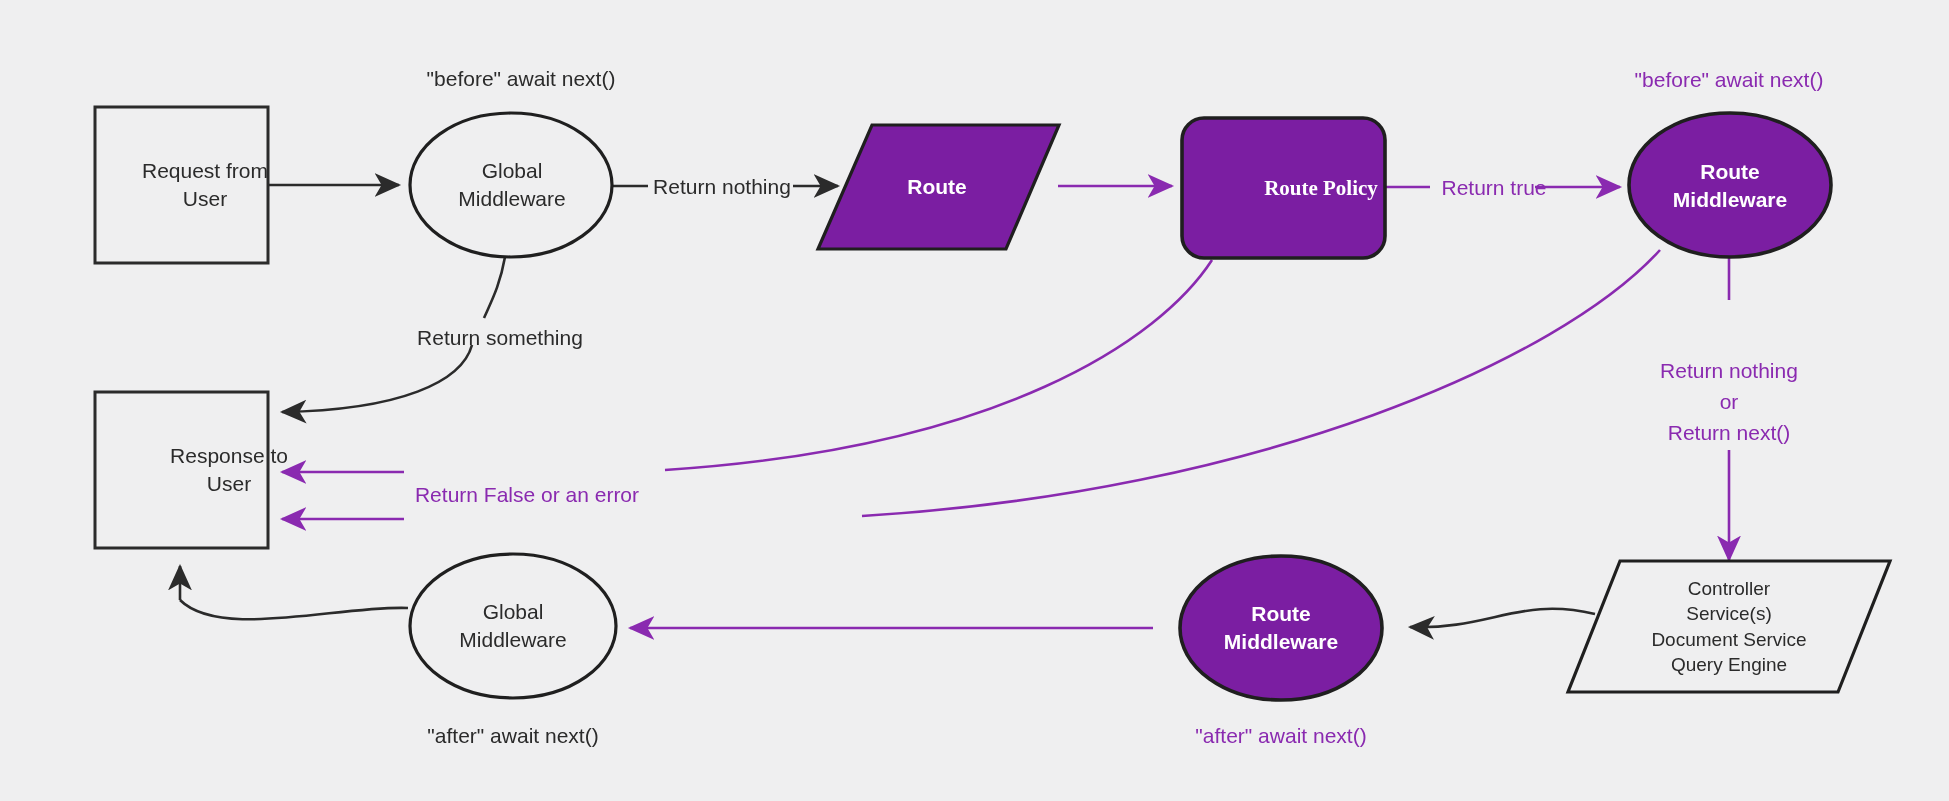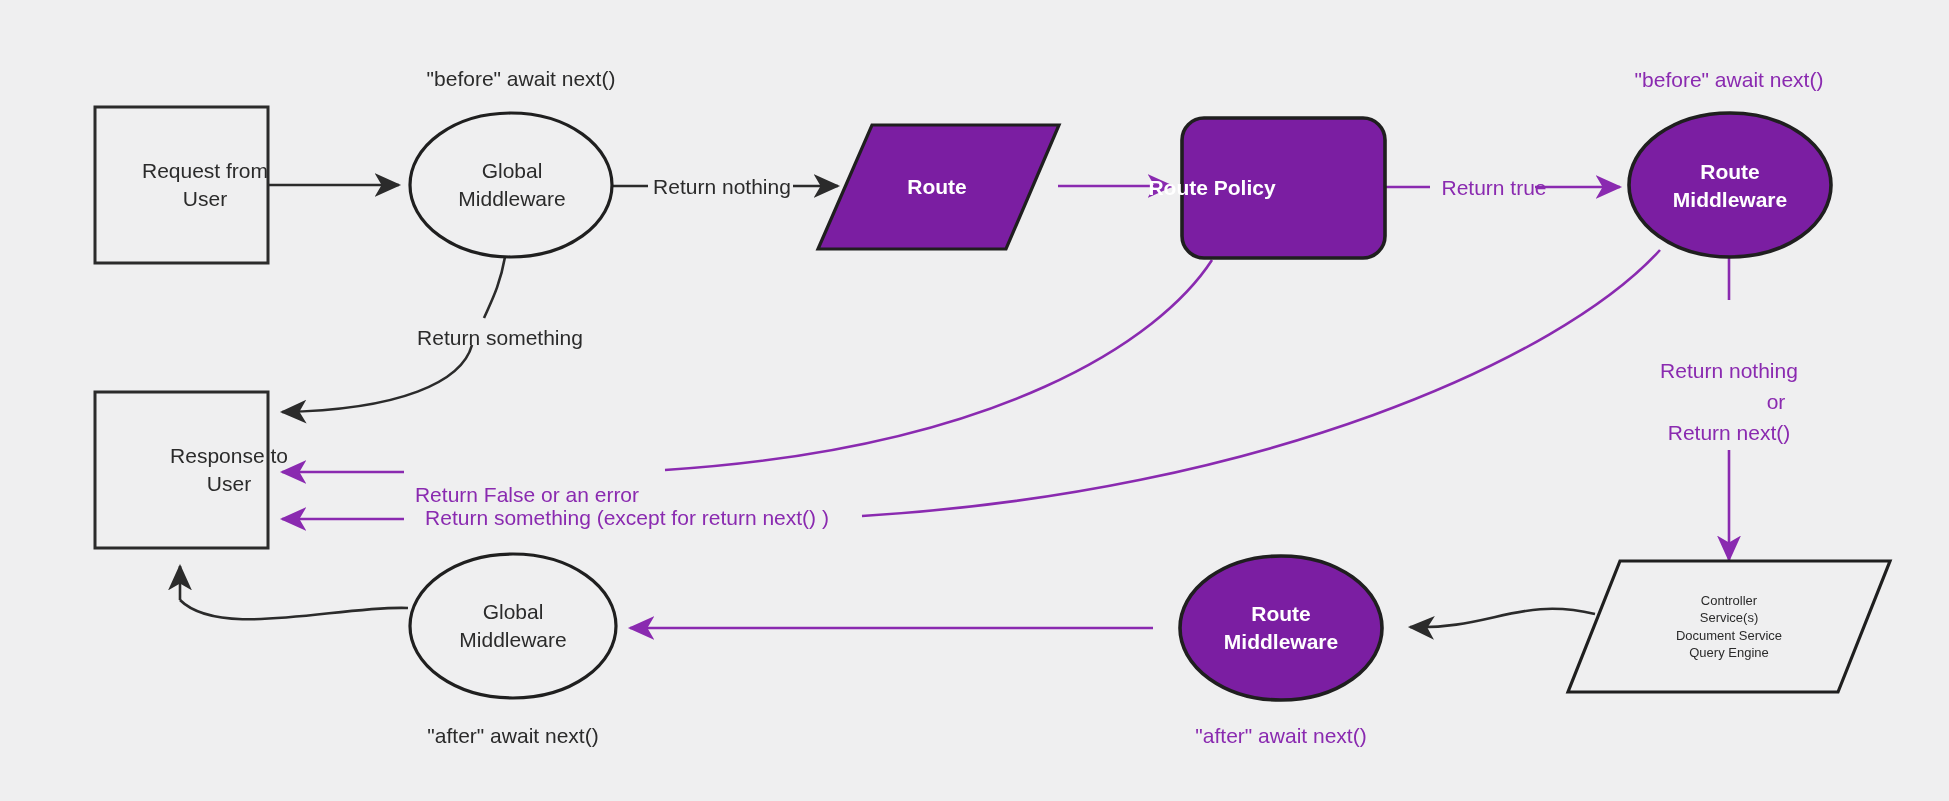--- a/index.html
+++ b/index.html
@@ -127,26 +127,26 @@
   </svg>
 
   <div class="node-text dark-text" style="left:181px; top:185px;margin-left:24px;">Request from
 User</div>
 
   <div class="node-text dark-text" style="left:512px; top:185px;">Global
 Middleware</div>
 
   <div class="node-text white-bold" style="left:937px; top:187px;">Route</div>
 
-  <div class="node-text white-bold" style="left:1212px; top:188px;">Route Policy</div>
+  <div class="node-text white-bold" style="left:1321px; top:188px;font-family:Liberation Serif, serif;">Route Policy</div>
 
   <div class="node-text white-bold" style="left:1730px; top:186px;">Route
 Middleware</div>
 
-  <div class="node-text dark-text" style="left:1729px; top:627px; font-size:13px;">Controller
+  <div class="node-text dark-text" style="left:1729px; top:627px; font-size:19px;">Controller
 Service(s)
 Document Service
 Query Engine</div>
 
   <div class="node-text white-bold" style="left:1281px; top:628px;">Route
 Middleware</div>
 
   <div class="node-text dark-text" style="left:513px; top:626px;">Global
 Middleware</div>
 
@@ -162,21 +162,20 @@
   <div class="lbl purple-text center" style="left:1281px; top:736px;">"after" await next()</div>
 
   <div class="lbl dark-text center" style="left:722px; top:187px;">Return nothing</div>
 
   <div class="lbl dark-text center" style="left:500px; top:322px;margin-top:16px;">Return something</div>
 
   <div class="lbl purple-text center" style="left:1494px; top:188px;text-align:center;">Return true</div>
 
   <div class="lbl purple-text center" style="left:527px; top:471px;margin-top:24px;">Return False or an error</div>
 
-  <div class="lbl purple-text center" style="left:627px; top:518px;">Return something (except for return next() )</div>
 
   <div class="lbl purple-text center" style="left:1729px; top:371px;">Return nothing</div>
 
-  <div class="lbl purple-text center" style="left:1729px; top:402px;margin-left:47px;">or</div>
+  <div class="lbl purple-text center" style="left:1729px; top:402px;">or</div>
 
   <div class="lbl purple-text center" style="left:1729px; top:433px;">Return next()</div>
 
 </div>
 
 </body></html>

